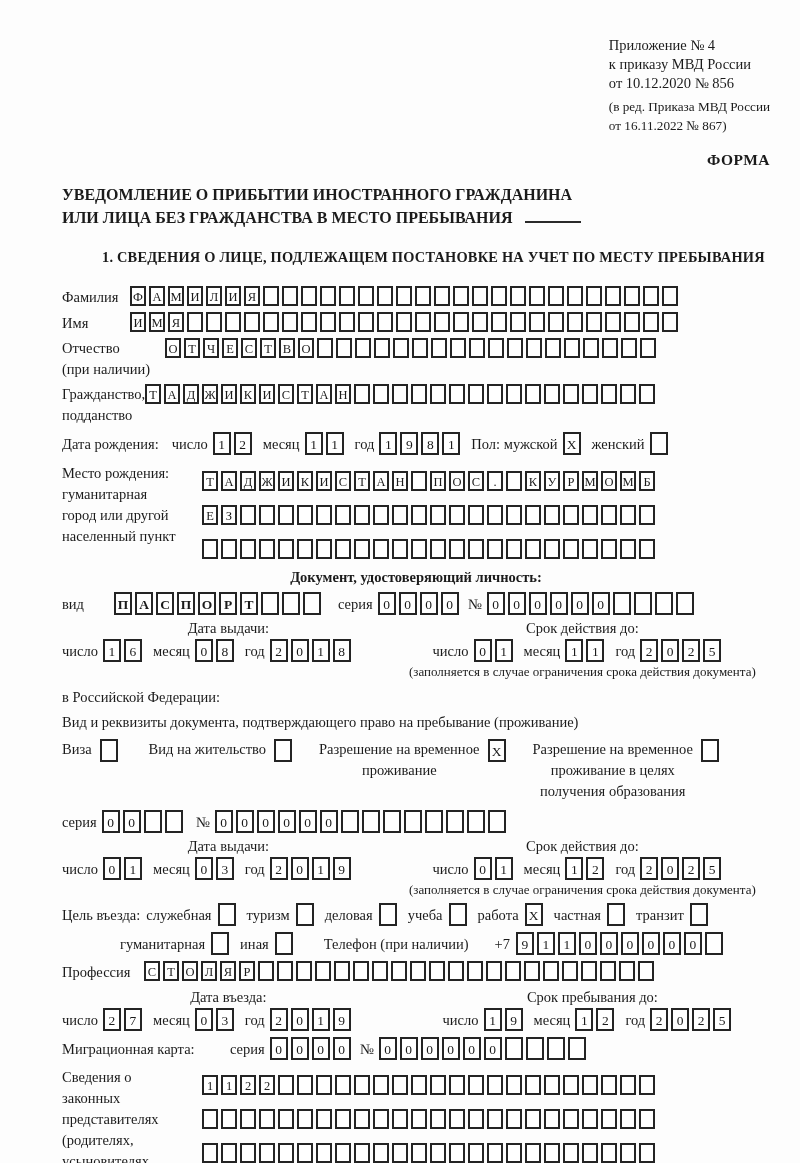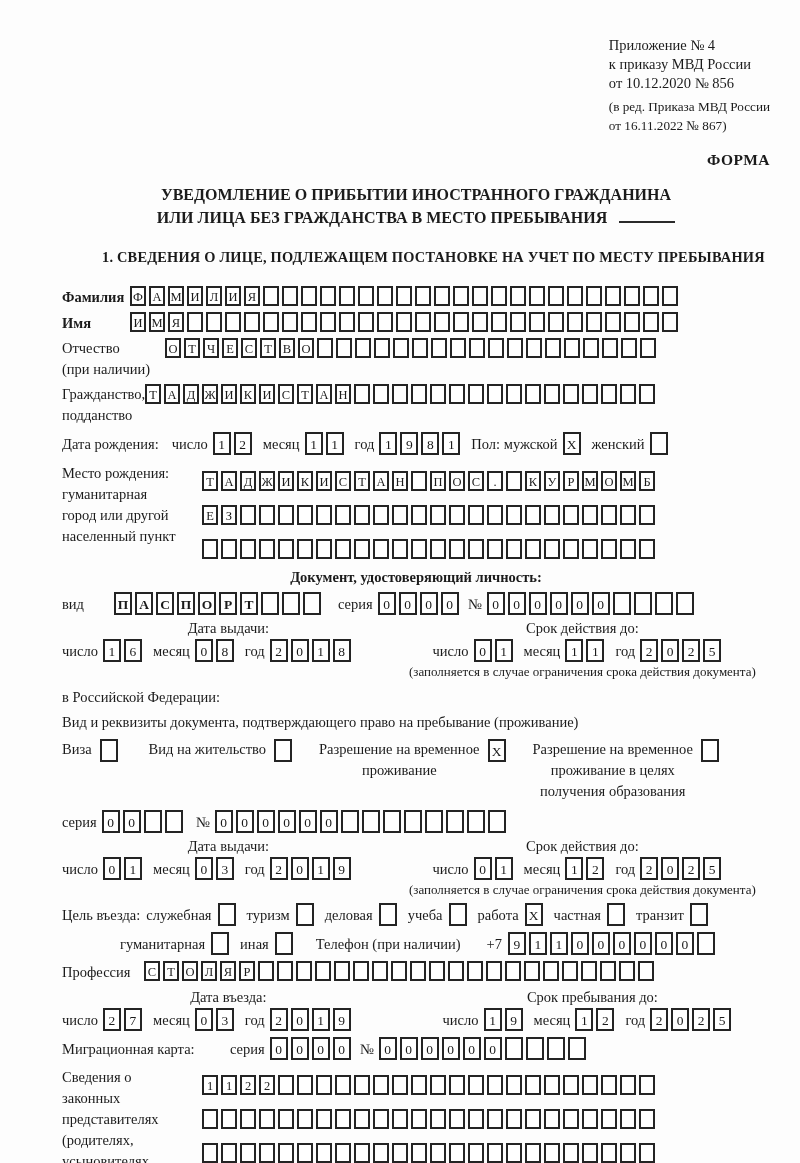--- a/index.html
+++ b/index.html
@@ -7,27 +7,27 @@
   .page {
     position:relative; width:800px; height:1163px; margin:0 auto;
     background:#fdfdfd; color:#1b1b1b;
     font-family:"Liberation Serif", "DejaVu Serif", serif;
     font-size:14.5px; padding:36px 30px 16px 62px; overflow:hidden;
   }
   .hdr-right { margin-left:auto; width:fit-content; line-height:19px; white-space:nowrap; }
   .hdr-right .rev { font-size:13.2px; }
   .hdr-gap { height:4px; }
   .forma { text-align:right; font-weight:bold; font-size:15.5px; margin-top:16px; margin-bottom:14px; letter-spacing:.5px; }
-  .title { text-align:center; font-weight:bold; font-size:16px; line-height:23px; margin-bottom:20px; }
+  .title { text-align:left; font-weight:bold; font-size:16px; line-height:23px; margin-bottom:20px; }
   .title-underline { display:inline-block; width:56px; border-bottom:2px solid #2a2a2a; height:14px; margin-left:12px; }
   .sec { font-weight:bold; font-size:14.4px; margin-bottom:20px; letter-spacing:.2px;margin-left:40px; }
 
   .row { display:flex; align-items:flex-start; margin-bottom:4px; }
   .lbl { flex:none; line-height:22px; }
-  .w68 { width:68px;font-weight:bold; } .w83 { width:83px; } .w103 { width:103px; } .w140 { width:140px; } .w82 { width:82px; }
+  .w68 { width:68px; } .w83 { width:83px; } .w103 { width:103px; } .w140 { width:140px; } .w82 { width:82px; }
   .lbl2 { line-height:21px; }
 
   .cells { white-space:nowrap; display:inline-block; line-height:0; }
   .cell {
     display:inline-block; width:16px; height:20px; border:2px solid #242424; margin-right:3px;
     text-align:center; font-size:12.5px; line-height:19px; vertical-align:top; background:#fff;
     font-family:"Liberation Serif", serif;
   }
   .big .cell { width:18px; height:23px; line-height:22px; font-size:13.5px; }
   .gap8 { display:inline-block; width:8px; } 
@@ -251,21 +251,21 @@
     <span class="cells big"><span class="cell"></span></span>
     <span class="t">транзит</span>
     <span class="cells big"><span class="cell"></span></span>
   </div>
 
   <div class="purp indent">
     <span class="t">гуманитарная</span>
     <span class="cells big mr10"><span class="cell"></span></span>
     <span class="t">иная</span>
     <span class="cells big mr14"><span class="cell"></span></span>
-    <span class="t" style="margin-left:12px;">Телефон (при наличии)</span>
+    <span class="t" style="margin-left:20px;">Телефон (при наличии)</span>
     <span class="t" style="margin-left:20px;">+7</span>
     <span class="cells big"><span class="cell">9</span><span class="cell">1</span><span class="cell">1</span><span class="cell">0</span><span class="cell">0</span><span class="cell">0</span><span class="cell">0</span><span class="cell">0</span><span class="cell">0</span><span class="cell"></span></span>
   </div>
 
   <div class="row" style="margin-top:2px;">
     <div class="lbl w82">Профессия</div>
     <div class="cells"><span class="cell">С</span><span class="cell">Т</span><span class="cell">О</span><span class="cell">Л</span><span class="cell">Я</span><span class="cell">Р</span><span class="cell"></span><span class="cell"></span><span class="cell"></span><span class="cell"></span><span class="cell"></span><span class="cell"></span><span class="cell"></span><span class="cell"></span><span class="cell"></span><span class="cell"></span><span class="cell"></span><span class="cell"></span><span class="cell"></span><span class="cell"></span><span class="cell"></span><span class="cell"></span><span class="cell"></span><span class="cell"></span><span class="cell"></span><span class="cell"></span><span class="cell"></span></div>
   </div>
 
   <div class="twocol" style="margin-top:6px;gap:20px;">

